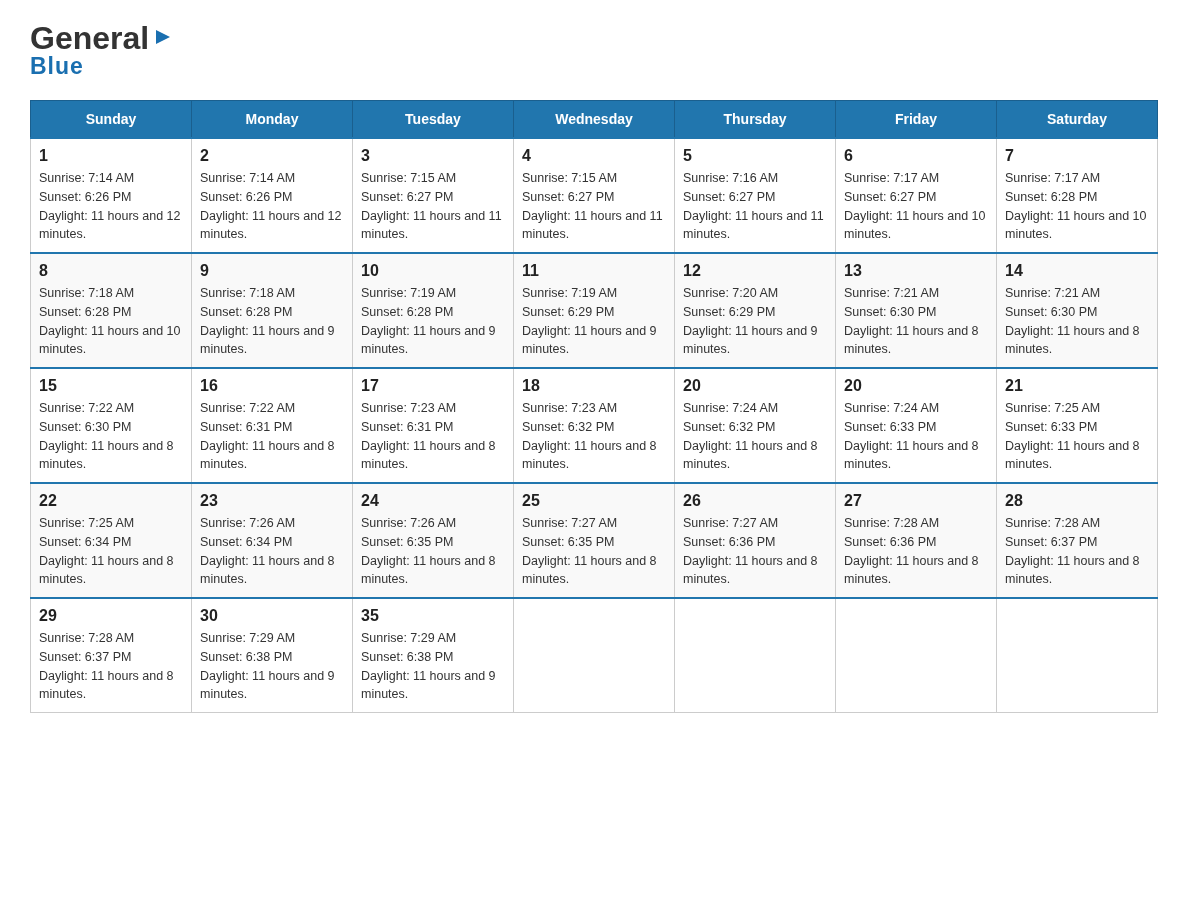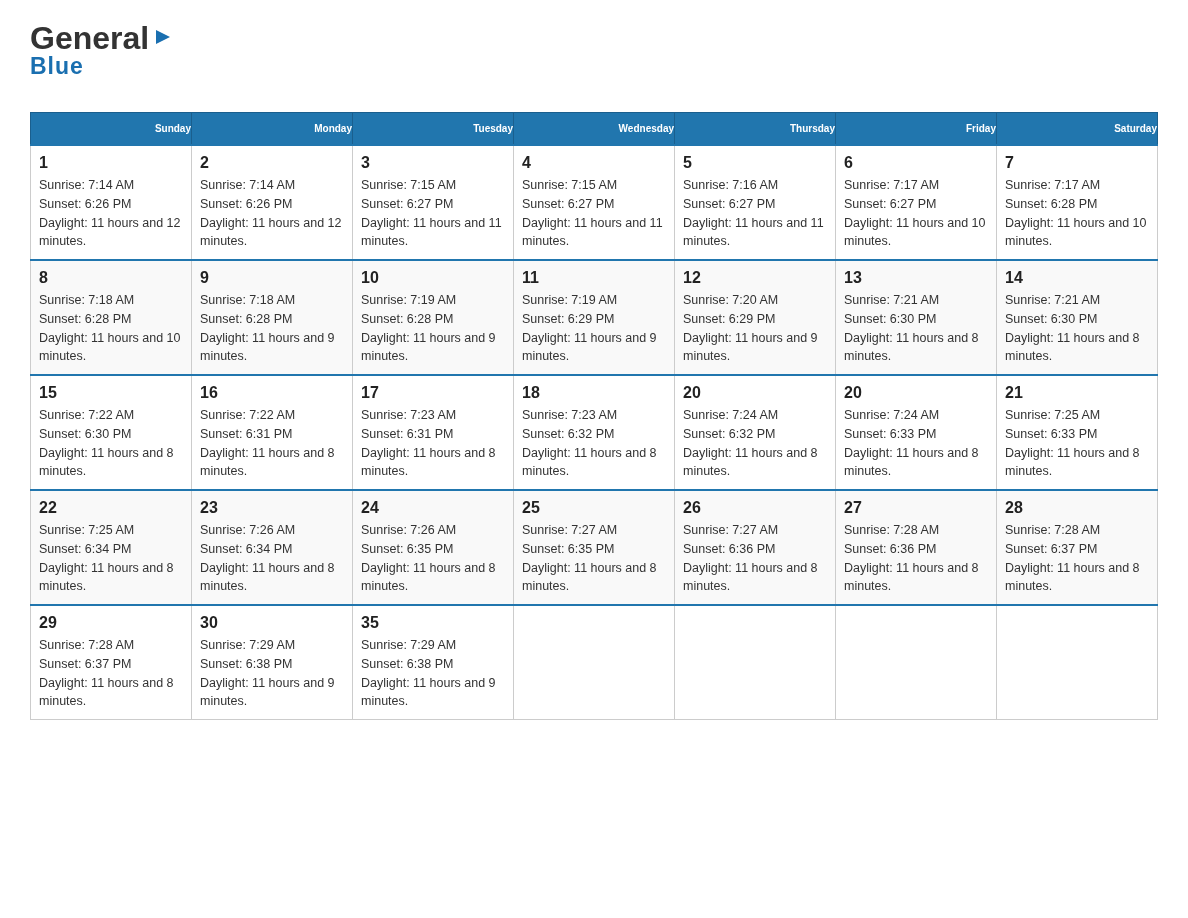--- a/index.html
+++ b/index.html
@@ -7,21 +7,21 @@
       font-family: Arial, sans-serif;
       background: #fff;
       width: 1188px;
       min-height: 918px;
       padding: 20px 30px;
     }
     .header {
       display: flex;
       justify-content: space-between;
       align-items: flex-start;
-      margin-bottom: 32px;
+      margin-bottom: 20px;
     }
     .logo {
       display: flex;
       flex-direction: column;
       align-items: flex-start;
     }
     .title-section {
       text-align: right;
     }
     .month-title {
@@ -36,24 +36,24 @@
       margin-top: 4px;
     }
     table {
       width: 100%;
       border-collapse: collapse;
       table-layout: fixed;
     }
     thead tr th {
       background: #2176ae;
       color: #fff;
-      font-size: 10px;
+      font-size: 14px;
       font-weight: bold;
       padding: 10px 0;
-      text-align: right;
+      text-align: center;
       border: 1px solid #1a5f8e;
     }
     tbody tr td {
       vertical-align: top;
       padding: 8px 8px;
       font-size: 13px;
       color: #222;
       border: 1px solid #ccc;
       border-top: 2px solid #2176ae;
       min-height: 90px;

